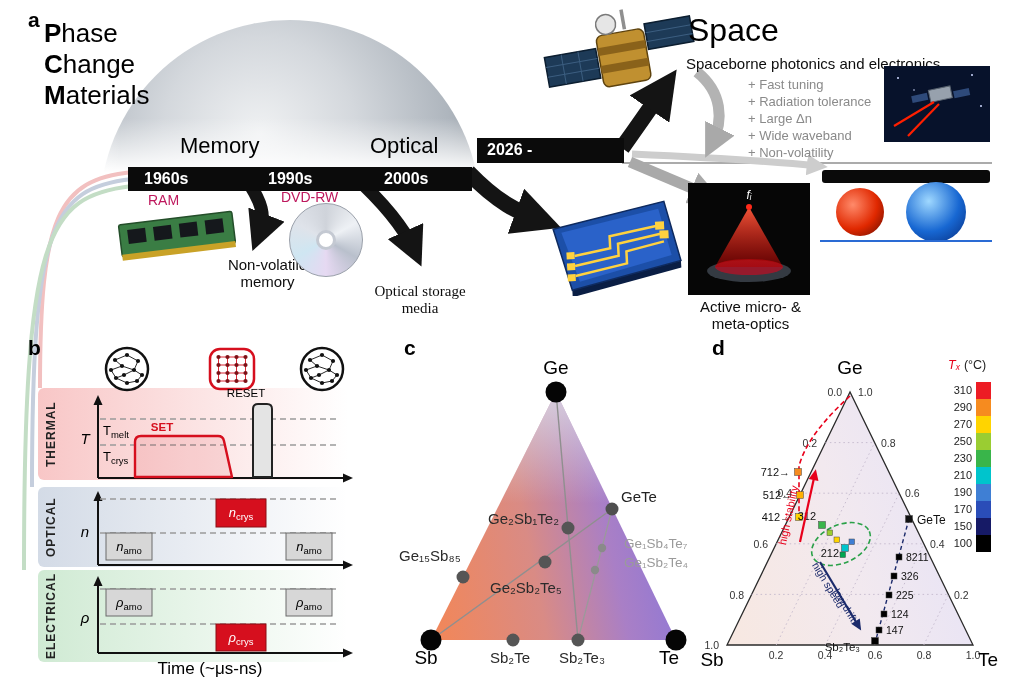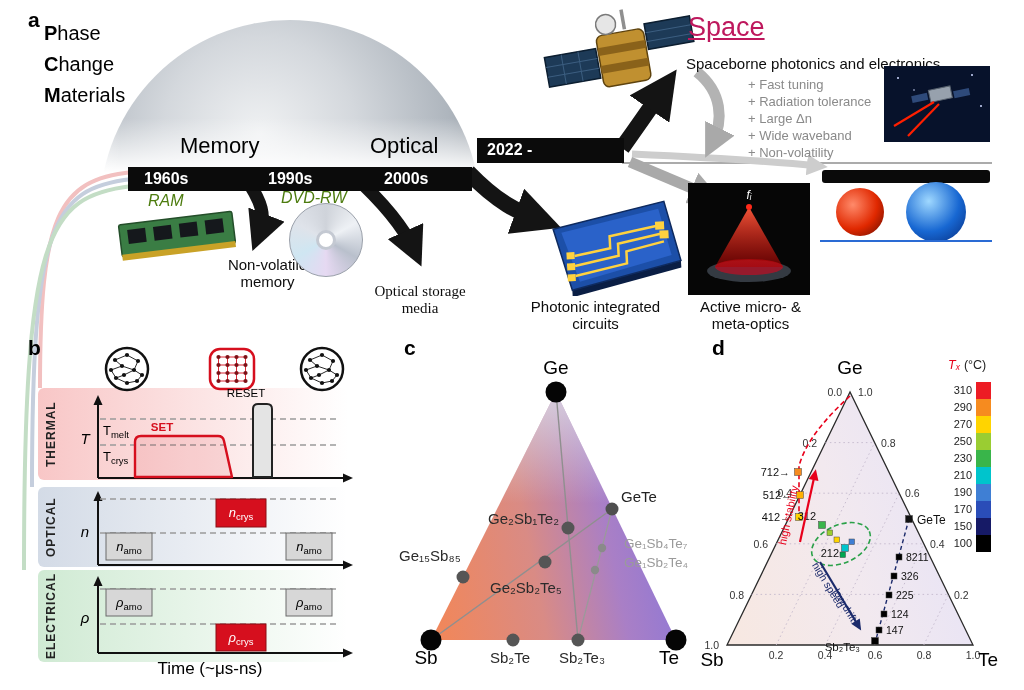--- a/index.html
+++ b/index.html
@@ -1,25 +1,25 @@
 <!DOCTYPE html>
 <html><head>
 <meta charset="utf-8">
 <style>
   html,body{margin:0;padding:0;background:#fff;}
   .stage{position:relative;width:1024px;height:690px;background:#fff;overflow:hidden;
          font-family:"Liberation Sans","DejaVu Sans",sans-serif;color:#111;}
   .abs{position:absolute;}
   .plabel{position:absolute;font-weight:700;font-size:21px;color:#000;}
-  .pcm-line{font-size:20px;line-height:31px;color:#000;}
+  .pcm-line{font-size:26px;line-height:31px;color:#000;}
   .pcm-line .lead{font-weight:700;}
   .era-bar{position:absolute;background:#0b0b0b;color:#fff;font-weight:700;font-size:16px;}
   .era-bar span{position:absolute;top:3px;}
   .cap{position:absolute;text-align:center;font-size:15px;line-height:17px;white-space:pre-line;color:#0d0d0d;}
-  .ilabel{position:absolute;font-style:italic;font-size:16px;color:#4d7c0f;}
+  .ilabel{position:absolute;font-size:14px;color:#be185d;}
   .bullet{font-size:13px;line-height:17px;color:#8a8a8a;}
   .vlabel{position:absolute;writing-mode:vertical-rl;transform:rotate(180deg);
           font-size:12px;font-weight:700;letter-spacing:1px;color:#222;
           display:flex;align-items:center;justify-content:center;}
   .band{position:absolute;border-radius:6px;}
   .cb-row{display:flex;align-items:stretch;height:17px;}
   .cb-tick{width:34px;text-align:right;font-size:11px;line-height:17px;padding-right:4px;color:#222;}
   .cb-swatch{width:15px;height:17px;}
   .cb-title{position:absolute;font-size:12.5px;}
   svg text{font-family:"Liberation Sans","DejaVu Sans",sans-serif;}
@@ -83,21 +83,21 @@
       <line x1="112" y1="37" x2="158" y2="37" stroke="#3c5e80" stroke-width="1"></line>
       <line x1="112" y1="46" x2="158" y2="46" stroke="#3c5e80" stroke-width="1"></line>
       <rect x="62" y="32" width="48" height="52" rx="6" fill="#c09030" stroke="#5e430e" stroke-width="1.5"></rect>
       <rect x="62" y="44" width="48" height="8" fill="#8a621a"></rect>
       <rect x="62" y="62" width="48" height="8" fill="#8a621a"></rect>
       <circle cx="74" cy="22" r="10" fill="#e6e6e6" stroke="#7a7a7a" stroke-width="1.5"></circle>
       <rect x="90" y="10" width="3.5" height="20" fill="#8f8f8f"></rect>
     </g>
   </svg>
 
-  <div class="abs" style="left:688px;top:12px;font-size:27px;color:#be185d;text-decoration:underline;">Space</div>
+  <div class="abs" style="left:688px;top:12px;font-size:32px;color:#000000;">Space</div>
   <div class="abs" style="left:748px;top:76px;">
     <div class="bullet">+ Fast tuning</div>
     <div class="bullet">+ Radiation tolerance</div>
     <div class="bullet">+ Large Δn</div>
     <div class="bullet">+ Wide waveband</div>
     <div class="bullet">+ Non-volatility</div>
   </div>
   <div class="abs" style="left:686px;top:55px;width:310px;font-size:15px;color:#0d0d0d;">Spaceborne photonics and electronics</div>
 
   <svg class="abs" style="left:884px;top:66px;" width="106" height="76" viewBox="0 0 106 76">
@@ -117,21 +117,21 @@
 
   <div class="abs" style="left:180px;top:133px;font-size:22px;color:#000;">Memory</div>
   <div class="abs" style="left:370px;top:133px;font-size:22px;color:#000;">Optical</div>
 
   <div class="era-bar" style="left:128px;top:167px;width:344px;height:24px;">
     <span style="left:16px;">1960s</span>
     <span style="left:140px;">1990s</span>
     <span style="left:256px;">2000s</span>
   </div>
   <div class="era-bar" style="left:477px;top:138px;width:147px;height:25px;">
-    <span style="left:10px;">2022 -</span>
+    <span style="left:10px;">2026 -</span>
   </div>
 
   <div class="ilabel" style="left:148px;top:192px;">RAM</div>
   <svg class="abs" style="left:112px;top:198px;" width="130" height="72" viewBox="0 0 130 72">
     <g transform="rotate(-7 65 36)">
       <rect x="8" y="20" width="114" height="32" rx="2" fill="#3a7d44" stroke="#244e2a" stroke-width="1.5"></rect>
       <rect x="8" y="50" width="114" height="6" fill="#c9a227"></rect>
       <rect x="16" y="26" width="18" height="14" fill="#15181c"></rect>
       <rect x="42" y="26" width="18" height="14" fill="#15181c"></rect>
       <rect x="68" y="26" width="18" height="14" fill="#15181c"></rect>
@@ -158,22 +158,20 @@
       <path d="M34,62 L70,56 L70,44 L118,36" stroke="#ffd23f" stroke-width="2.5" fill="none"></path>
       <path d="M34,72 L78,64 L78,52 L122,44" stroke="#ffd23f" stroke-width="2.5" fill="none"></path>
       <path d="M34,82 L86,72 L86,60 L124,52" stroke="#ffd23f" stroke-width="2.5" fill="none"></path>
       <rect x="26" y="58" width="8" height="7" fill="#ffd23f"></rect>
       <rect x="26" y="69" width="8" height="7" fill="#ffd23f"></rect>
       <rect x="26" y="80" width="8" height="7" fill="#ffd23f"></rect>
       <rect x="116" y="32" width="9" height="8" fill="#ffd23f"></rect>
       <rect x="120" y="41" width="9" height="8" fill="#ffd23f"></rect>
     </g>
   </svg>
-  <div class="cap" style="left:528px;top:298px;width:135px;">Photonic integrated
-circuits</div>
 
   <svg class="abs" style="left:688px;top:183px;" width="122" height="112" viewBox="0 0 122 112">
     <rect width="122" height="112" fill="#060606"></rect>
     <ellipse cx="61" cy="88" rx="42" ry="11" fill="#343a42"></ellipse>
     <ellipse cx="61" cy="84" rx="34" ry="8" fill="#e8001b" opacity="0.55"></ellipse>
     <defs>
       <linearGradient id="coneg" x1="0" y1="0" x2="0" y2="1">
         <stop offset="0" stop-color="#ff5a3c" stop-opacity="0.95"></stop>
         <stop offset="1" stop-color="#b00000" stop-opacity="0.55"></stop>
       </linearGradient>

